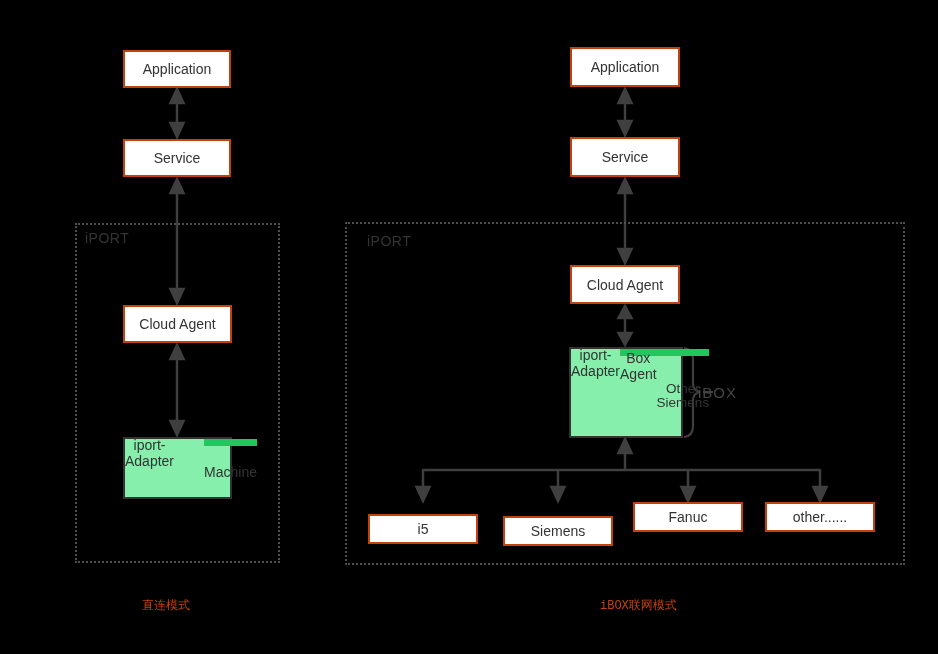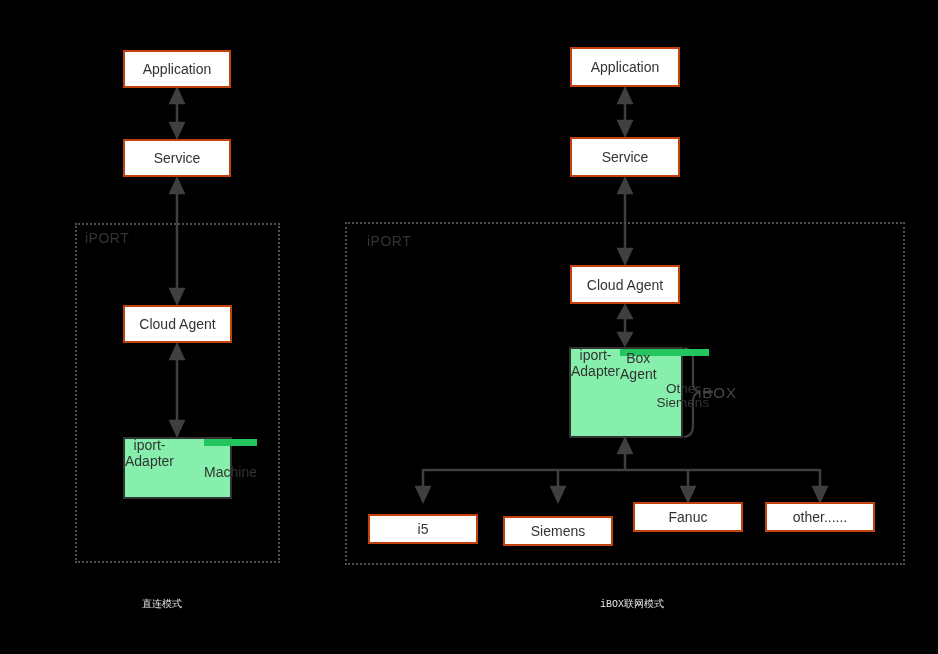--- a/index.html
+++ b/index.html
@@ -22,21 +22,21 @@
   }
   .stack .cell:first-child{border-top:none;}
   .cell.two-line{white-space:pre-line;line-height:14px;font-size:13.5px;}
   .dashed{
     position:absolute;border:2px dotted #4f4f4f;box-sizing:border-box;background:transparent;
   }
   .iport-label{
     position:absolute;color:#343434;font-size:14px;letter-spacing:.5px;
   }
   .caption{
-    position:absolute;color:#e5e5e5;font-size:10px;white-space:nowrap;
+    position:absolute;color:#c2410c;font-size:12px;white-space:nowrap;
   }
   .ibox-label{
     position:absolute;color:#464646;font-size:15px;letter-spacing:1px;
   }
   svg.connectors{position:absolute;left:0;top:0;pointer-events:none;}
 </style>
 </head>
 <body>
 
 <div id="canvas">

